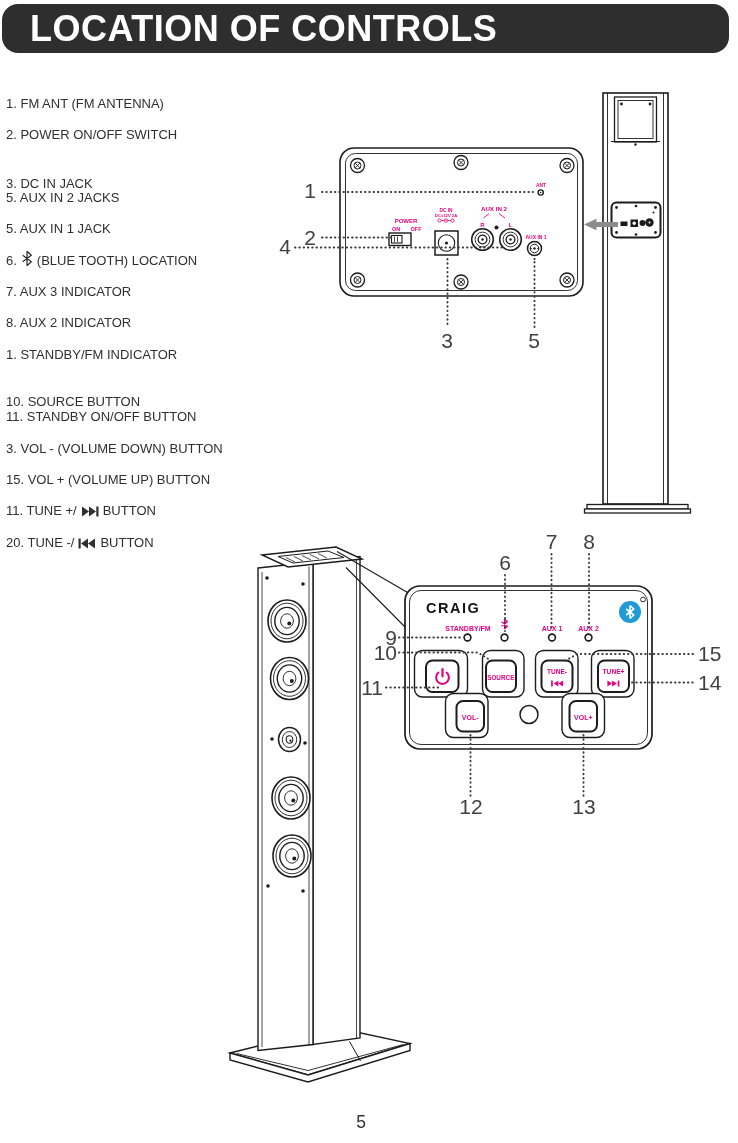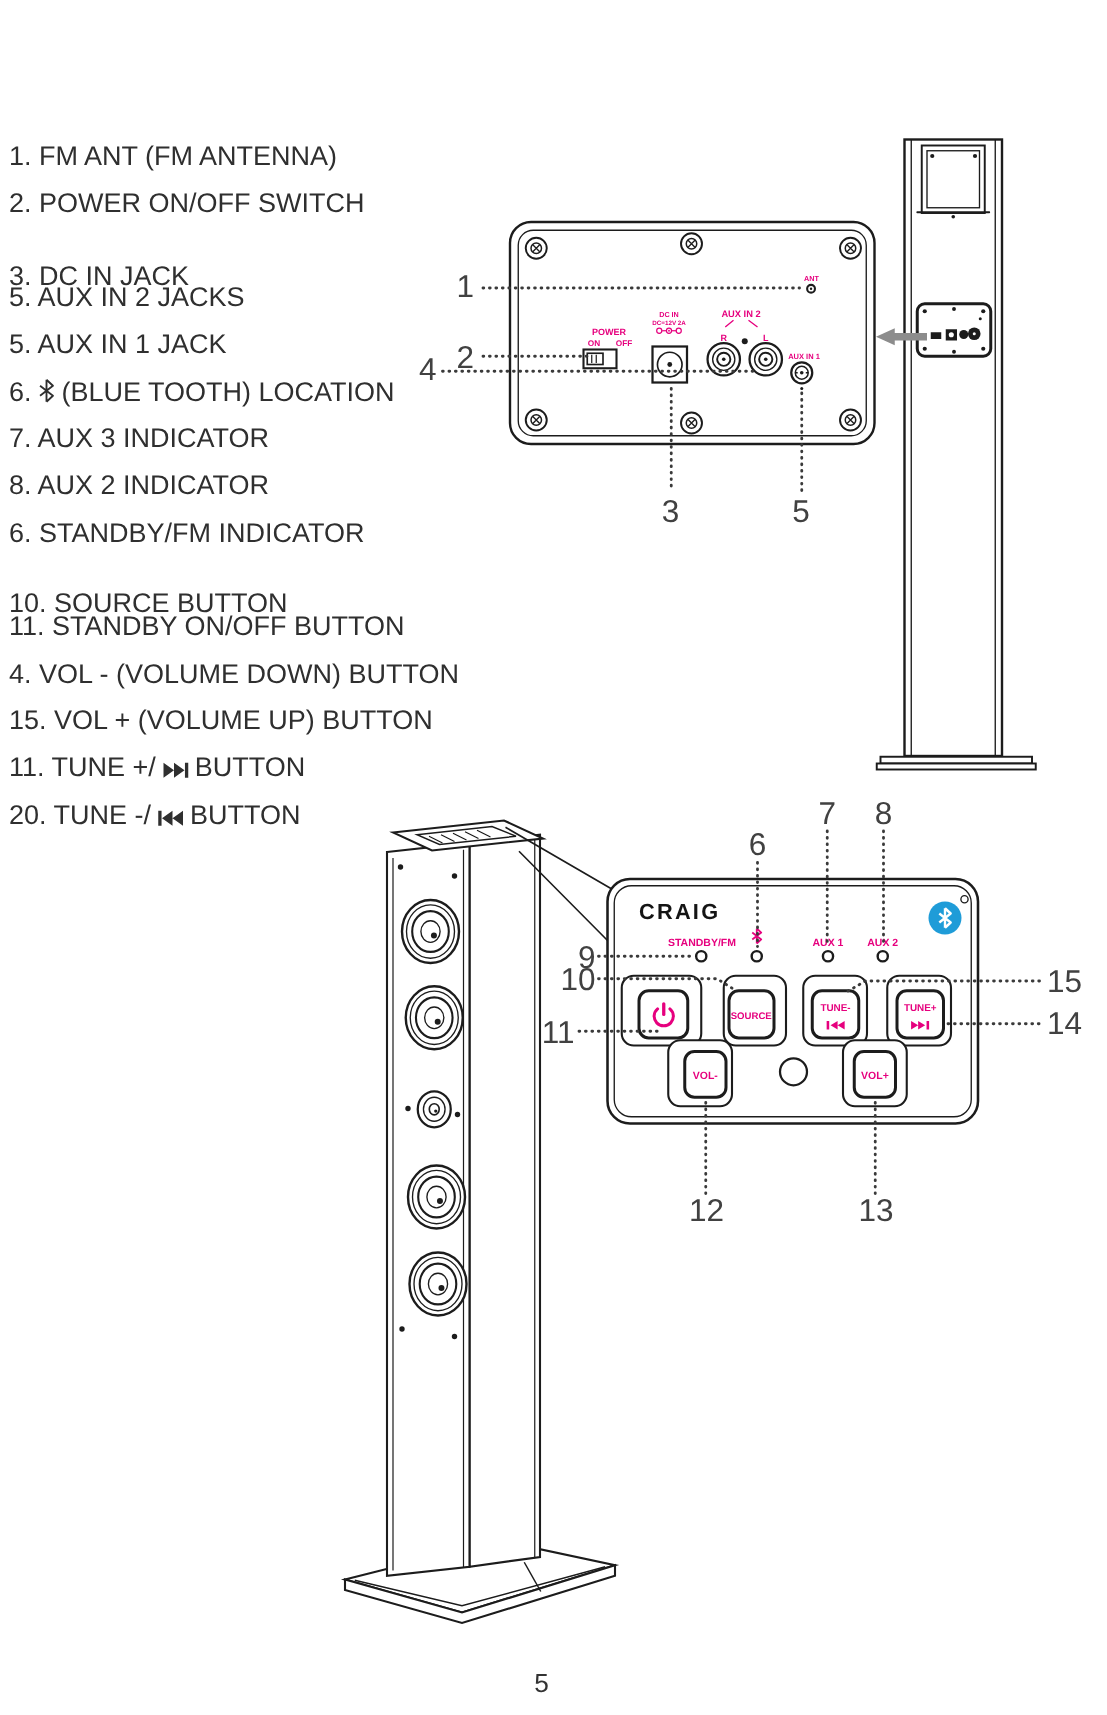--- a/index.html
+++ b/index.html
@@ -2,57 +2,60 @@
 <html><head>
 <meta charset="utf-8">
 <style>
   html,body{margin:0;padding:0;background:#fff;}
   .page{position:relative;width:738px;height:1143px;background:#ffffff;overflow:hidden;
         font-family:"Liberation Sans","DejaVu Sans",sans-serif;}
   .header{position:absolute;left:2px;top:4px;width:727px;height:49px;background:#2e2e2e;
           border-radius:16px;}
   .header span{display:block;padding-left:28px;line-height:50px;font-size:36px;font-weight:bold;
           color:#ffffff;letter-spacing:.5px;white-space:nowrap;}
-  .li{position:absolute;left:6px;white-space:nowrap;font-size:18px;color:#2f2f2f;line-height:24px;}
+  .li{position:absolute;left:6px;white-space:nowrap;font-size:13px;color:#2f2f2f;line-height:24px;}
   .li svg{vertical-align:-2px;margin:0 4px;}
   .overlay{position:absolute;left:0;top:0;}
   .pagenum{position:absolute;left:339px;top:1112px;width:44px;text-align:center;
            font-size:17.5px;color:#333;}
   
   .ln{stroke:#1c1c1c;fill:none;}
   .fw{fill:#ffffff;stroke:#1c1c1c;}
   .pk{fill:#e6007e;font-weight:bold;}
   .pkln{stroke:#e6007e;fill:none;}
   text.co{fill:#414141;font-size:21px;}
   .dot{fill:none;stroke:#3a3a3a;stroke-width:1.9;stroke-dasharray:0.5 3.8;stroke-linecap:round;}
   svg text{font-family:"Liberation Sans","DejaVu Sans",sans-serif;}
 </style>
 </head>
 <body>
 
 <div class="page">
 
+  <div class="header">
+    <span>LOCATION OF CONTROLS</span>
+  </div>
 
   <div>
     <div class="li" style="top:92px"><span>1. FM ANT (FM ANTENNA)</span></div>
     <div class="li" style="top:123px"><span>2. POWER ON/OFF SWITCH</span></div>
     <div class="li" style="top:172px"><span>3. DC IN JACK</span></div>
     <div class="li" style="top:186px"><span>5. AUX IN 2 JACKS</span></div>
     <div class="li" style="top:217px"><span>5. AUX IN 1 JACK</span></div>
     <div class="li" style="top:249px">
       <span>6.</span><svg width="12" height="17" viewBox="0 0 12 17">
           <path d="M6,1.2 V15.8 M6,1.2 L10.3,5.2 L1.7,11.8 M6,15.8 L10.3,11.8 L1.7,5.2" fill="none" stroke="#2f2f2f" stroke-width="1.25" stroke-linejoin="round"></path>
         </svg><span>(BLUE TOOTH) LOCATION</span>
     </div>
     <div class="li" style="top:280px"><span>7. AUX 3 INDICATOR</span></div>
     <div class="li" style="top:311px"><span>8. AUX 2 INDICATOR</span></div>
-    <div class="li" style="top:343px"><span>6. STANDBY/FM INDICATOR</span></div>
+    <div class="li" style="top:343px"><span>1. STANDBY/FM INDICATOR</span></div>
     <div class="li" style="top:390px"><span>10. SOURCE BUTTON</span></div>
     <div class="li" style="top:405px"><span>11. STANDBY ON/OFF BUTTON</span></div>
-    <div class="li" style="top:437px"><span>4. VOL - (VOLUME DOWN) BUTTON</span></div>
+    <div class="li" style="top:437px"><span>3. VOL - (VOLUME DOWN) BUTTON</span></div>
     <div class="li" style="top:468px"><span>15. VOL + (VOLUME UP) BUTTON</span></div>
     <div class="li" style="top:499px">
       <span>11. TUNE +/</span><svg width="18" height="11" viewBox="0 0 18 11">
           <path d="M1,0.5 L8,5.5 L1,10.5 Z M8,0.5 L15,5.5 L8,10.5 Z M15.3,0.5 h2.2 v10 h-2.2 Z" fill="#2f2f2f"></path>
         </svg><span>BUTTON</span>
     </div>
     <div class="li" style="top:531px">
       <span>20. TUNE -/</span><svg width="18" height="11" viewBox="0 0 18 11">
           <path d="M17,0.5 L10,5.5 L17,10.5 Z M10,0.5 L3,5.5 L10,10.5 Z M0.5,0.5 h2.2 v10 h-2.2 Z" fill="#2f2f2f"></path>
         </svg><span>BUTTON</span>

